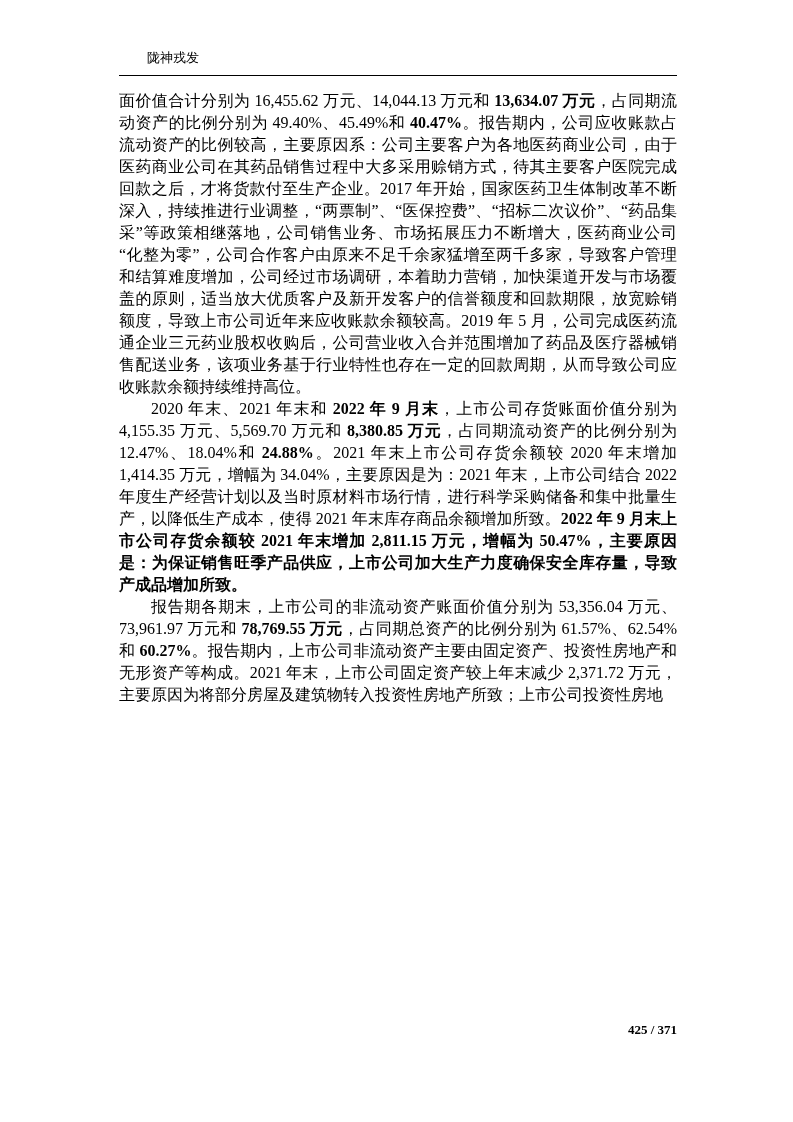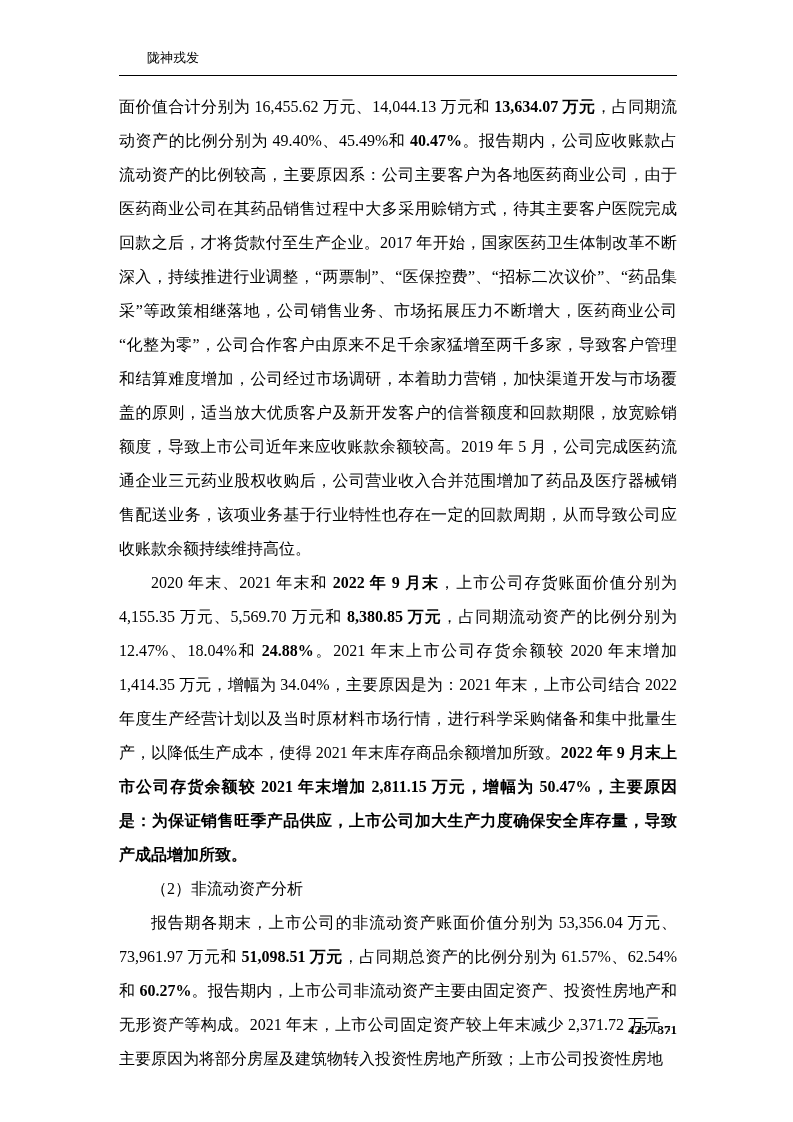--- a/index.html
+++ b/index.html
@@ -31,21 +31,21 @@
     border-bottom: 1.5px solid #000000;
   }
   .header .left { white-space: nowrap; padding-left: 28px; }
   .header .right { white-space: nowrap; }
   .doc-body {
     position: absolute;
     left: 119px;
     top: 90px;
     width: 558px;
     font-size: 16px;
-    line-height: 34px;
+    line-height: 22px;
     text-align: justify;
   }
   .doc-body p {
     margin: 0;
     padding: 0;
   }
   .doc-body p.indent {
     text-indent: 2em;
   }
   .run-bold {
@@ -65,21 +65,20 @@
 
 <div class="page">
 
   <div class="header">
     <span class="left">陇神戎发</span>
   </div>
 
   <div class="doc-body">
       <p class=""><span class="run">面价值合计分别为 16,455.62 万元、14,044.13 万元和 </span><span class="run-bold">13,634.07 万元</span><span class="run">，占同期流动资产的比例分别为 49.40%、45.49%和 </span><span class="run-bold">40.47%</span><span class="run">。报告期内，公司应收账款占流动资产的比例较高，主要原因系：公司主要客户为各地医药商业公司，由于医药商业公司在其药品销售过程中大多采用赊销方式，待其主要客户医院完成回款之后，才将货款付至生产企业。2017 年开始，国家医药卫生体制改革不断深入，持续推进行业调整，“两票制”、“医保控费”、“招标二次议价”、“药品集采”等政策相继落地，公司销售业务、市场拓展压力不断增大，医药商业公司“化整为零”，公司合作客户由原来不足千余家猛增至两千多家，导致客户管理和结算难度增加，公司经过市场调研，本着助力营销，加快渠道开发与市场覆盖的原则，适当放大优质客户及新开发客户的信誉额度和回款期限，放宽赊销额度，导致上市公司近年来应收账款余额较高。2019 年 5 月，公司完成医药流通企业三元药业股权收购后，公司营业收入合并范围增加了药品及医疗器械销售配送业务，该项业务基于行业特性也存在一定的回款周期，从而导致公司应收账款余额持续维持高位。</span></p>
       <p class="indent"><span class="run">2020 年末、2021 年末和 </span><span class="run-bold">2022 年 9 月末</span><span class="run">，上市公司存货账面价值分别为 4,155.35 万元、5,569.70 万元和 </span><span class="run-bold">8,380.85 万元</span><span class="run">，占同期流动资产的比例分别为 12.47%、18.04%和 </span><span class="run-bold">24.88%</span><span class="run">。2021 年末上市公司存货余额较 2020 年末增加 1,414.35 万元，增幅为 34.04%，主要原因是为：2021 年末，上市公司结合 2022 年度生产经营计划以及当时原材料市场行情，进行科学采购储备和集中批量生产，以降低生产成本，使得 2021 年末库存商品余额增加所致。</span><span class="run-bold">2022 年 9 月末上市公司存货余额较 2021 年末增加 2,811.15 万元，增幅为 50.47%，主要原因是：为保证销售旺季产品供应，上市公司加大生产力度确保安全库存量，导致产成品增加所致。</span></p>
-      <p class="indent"><span class="run">（2）非流动资产分析</span></p>
-      <p class="indent"><span class="run">报告期各期末，上市公司的非流动资产账面价值分别为 53,356.04 万元、73,961.97 万元和 </span><span class="run-bold">51,098.51 万元</span><span class="run">，占同期总资产的比例分别为 61.57%、62.54%和 </span><span class="run-bold">60.27%</span><span class="run">。报告期内，上市公司非流动资产主要由固定资产、投资性房地产和无形资产等构成。2021 年末，上市公司固定资产较上年末减少 2,371.72 万元，主要原因为将部分房屋及建筑物转入投资性房地产所致；上市公司投资性房地</span></p>
+      <p class="indent"><span class="run">报告期各期末，上市公司的非流动资产账面价值分别为 53,356.04 万元、73,961.97 万元和 </span><span class="run-bold">78,769.55 万元</span><span class="run">，占同期总资产的比例分别为 61.57%、62.54%和 </span><span class="run-bold">60.27%</span><span class="run">。报告期内，上市公司非流动资产主要由固定资产、投资性房地产和无形资产等构成。2021 年末，上市公司固定资产较上年末减少 2,371.72 万元，主要原因为将部分房屋及建筑物转入投资性房地产所致；上市公司投资性房地</span></p>
     </div>
 
   <div class="footer">
     <span>425 / 371</span>
   </div>
 
 </div>
 
 </body></html>

